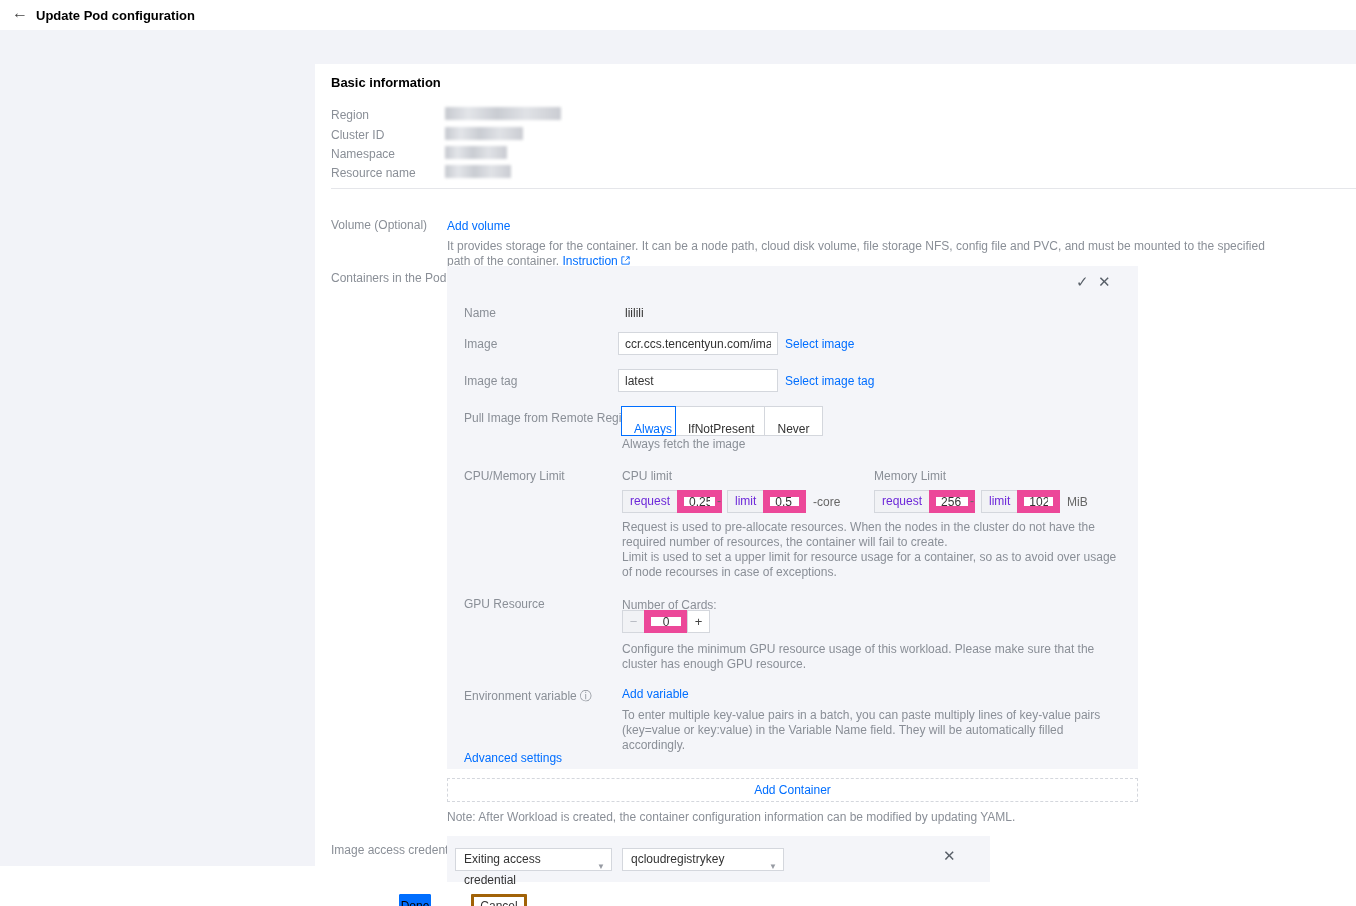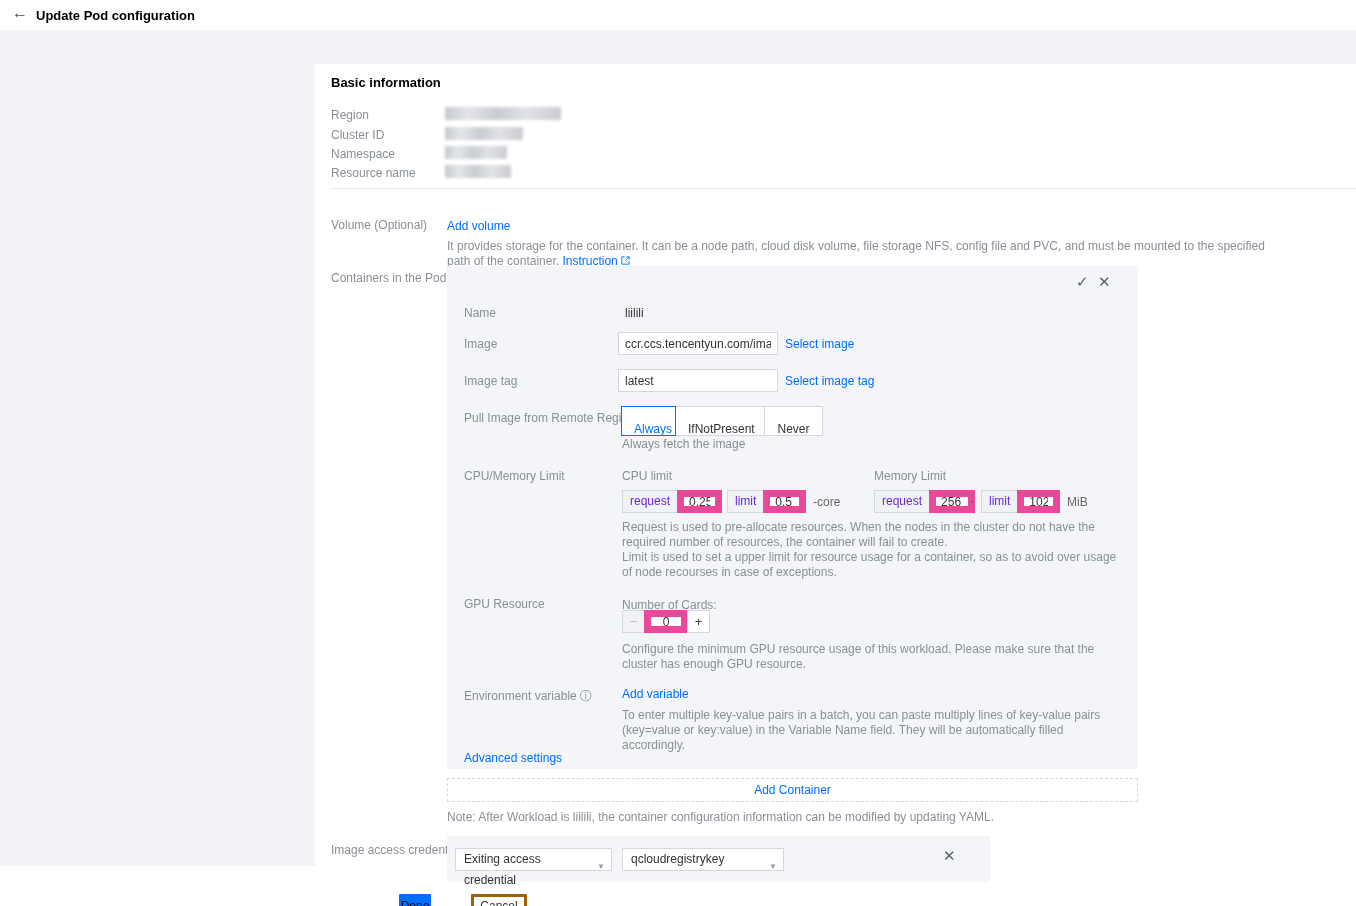--- a/index.html
+++ b/index.html
@@ -181,21 +181,21 @@
         <span>Environment variable</span><span class="info-icon">ⓘ</span>
       </div>
       <span class="link abs" style="left:175px;top:421px">Add variable</span>
       <div class="desc" style="left:175px;top:442px;width:505px">To enter multiple key-value pairs in a batch, you can paste multiply lines of key-value pairs (key=value or key:value) in the Variable Name field. They will be automatically filled accordingly.</div>
 
       <span class="link abs" style="left:17px;top:485px">Advanced settings</span>
     </div>
 
     <div class="add-container">Add Container</div>
 
-    <div class="note">Note: After Workload is liilili, the container configuration information can be modified by updating YAML.</div>
+    <div class="note">Note: After Workload is created, the container configuration information can be modified by updating YAML.</div>
 
     <div class="flabel" style="top:779px">Image access credential</div>
     <div class="credpanel">
       <div class="select" style="left:8px;top:12px;width:157px">
         <span>Exiting access credential</span>
         <span class="arr">▼</span>
       </div>
       <div class="select" style="left:175px;top:12px;width:162px">
         <span>qcloudregistrykey</span>
         <span class="arr">▼</span>

